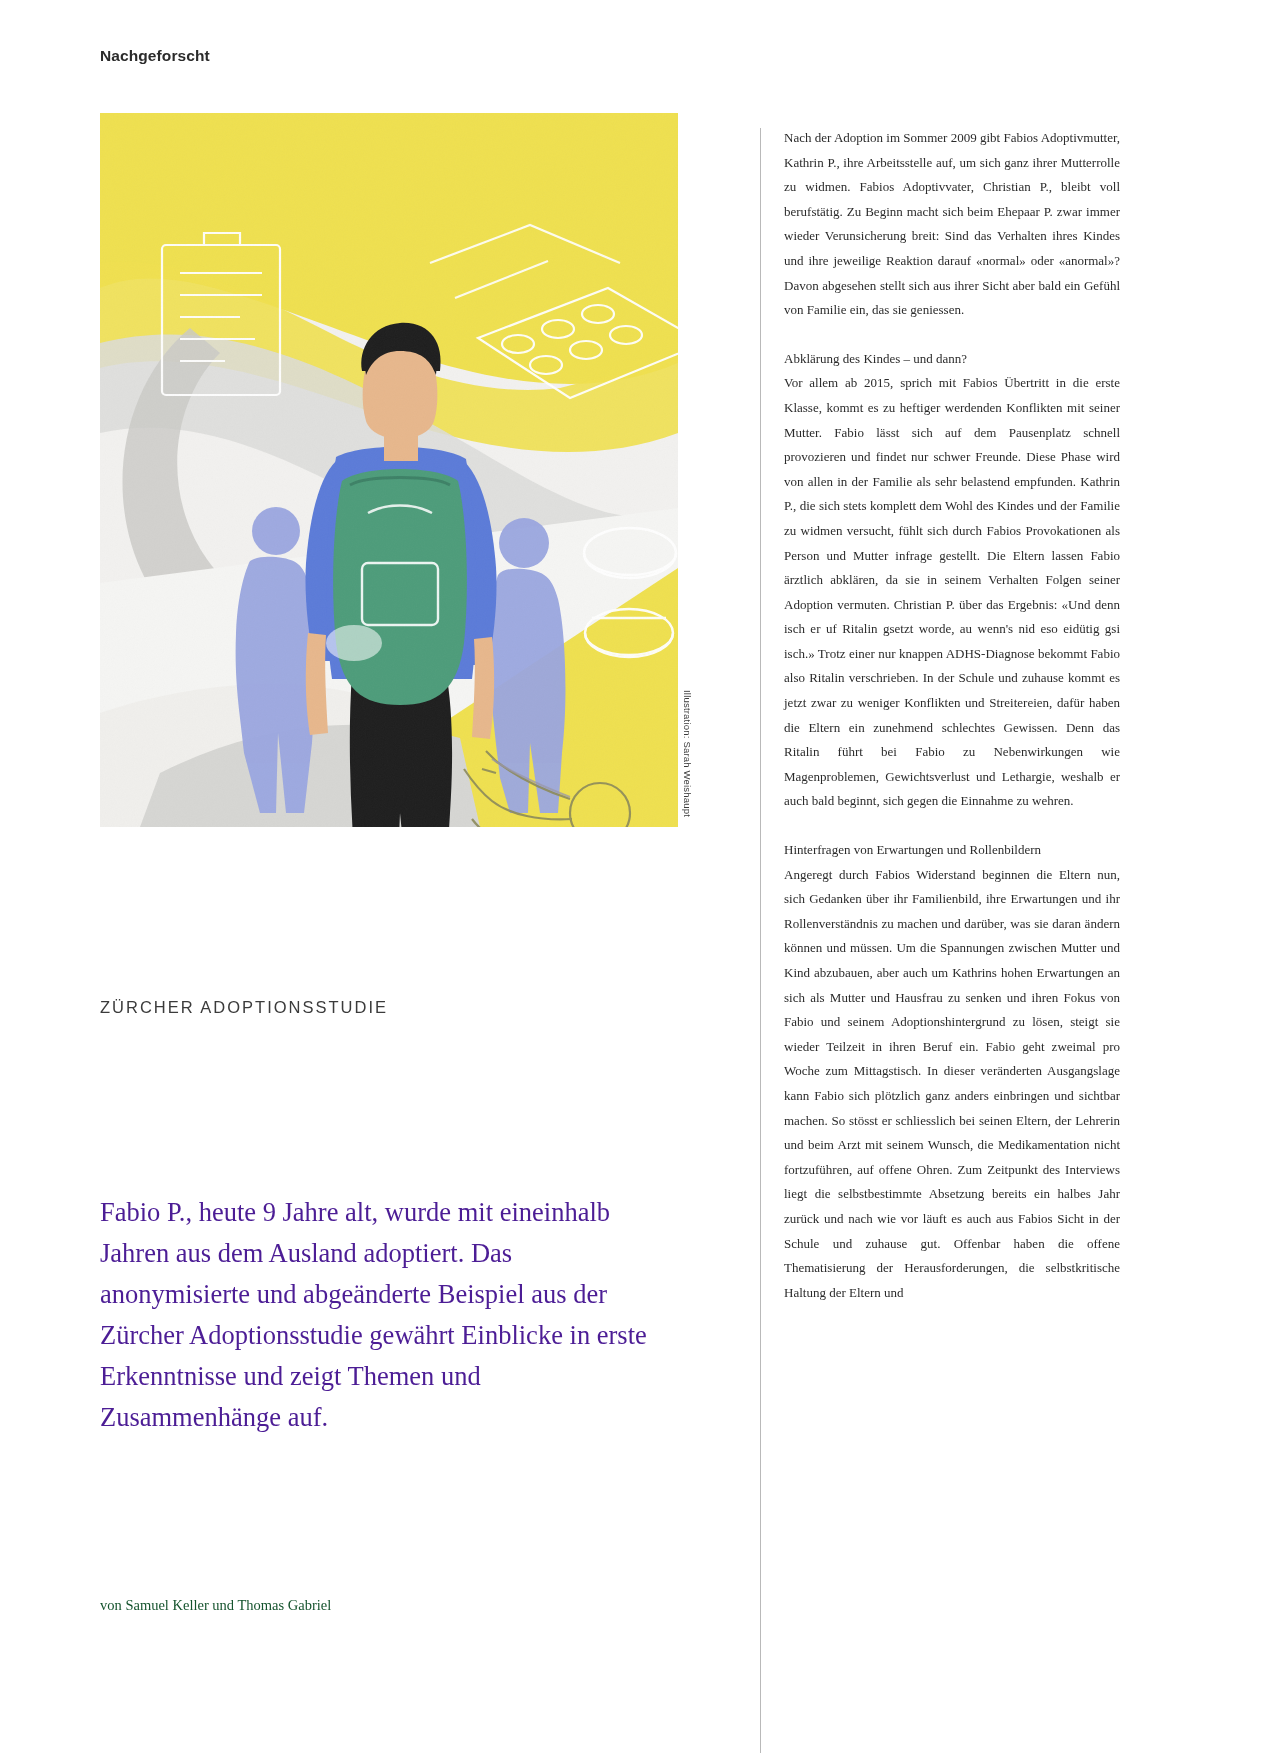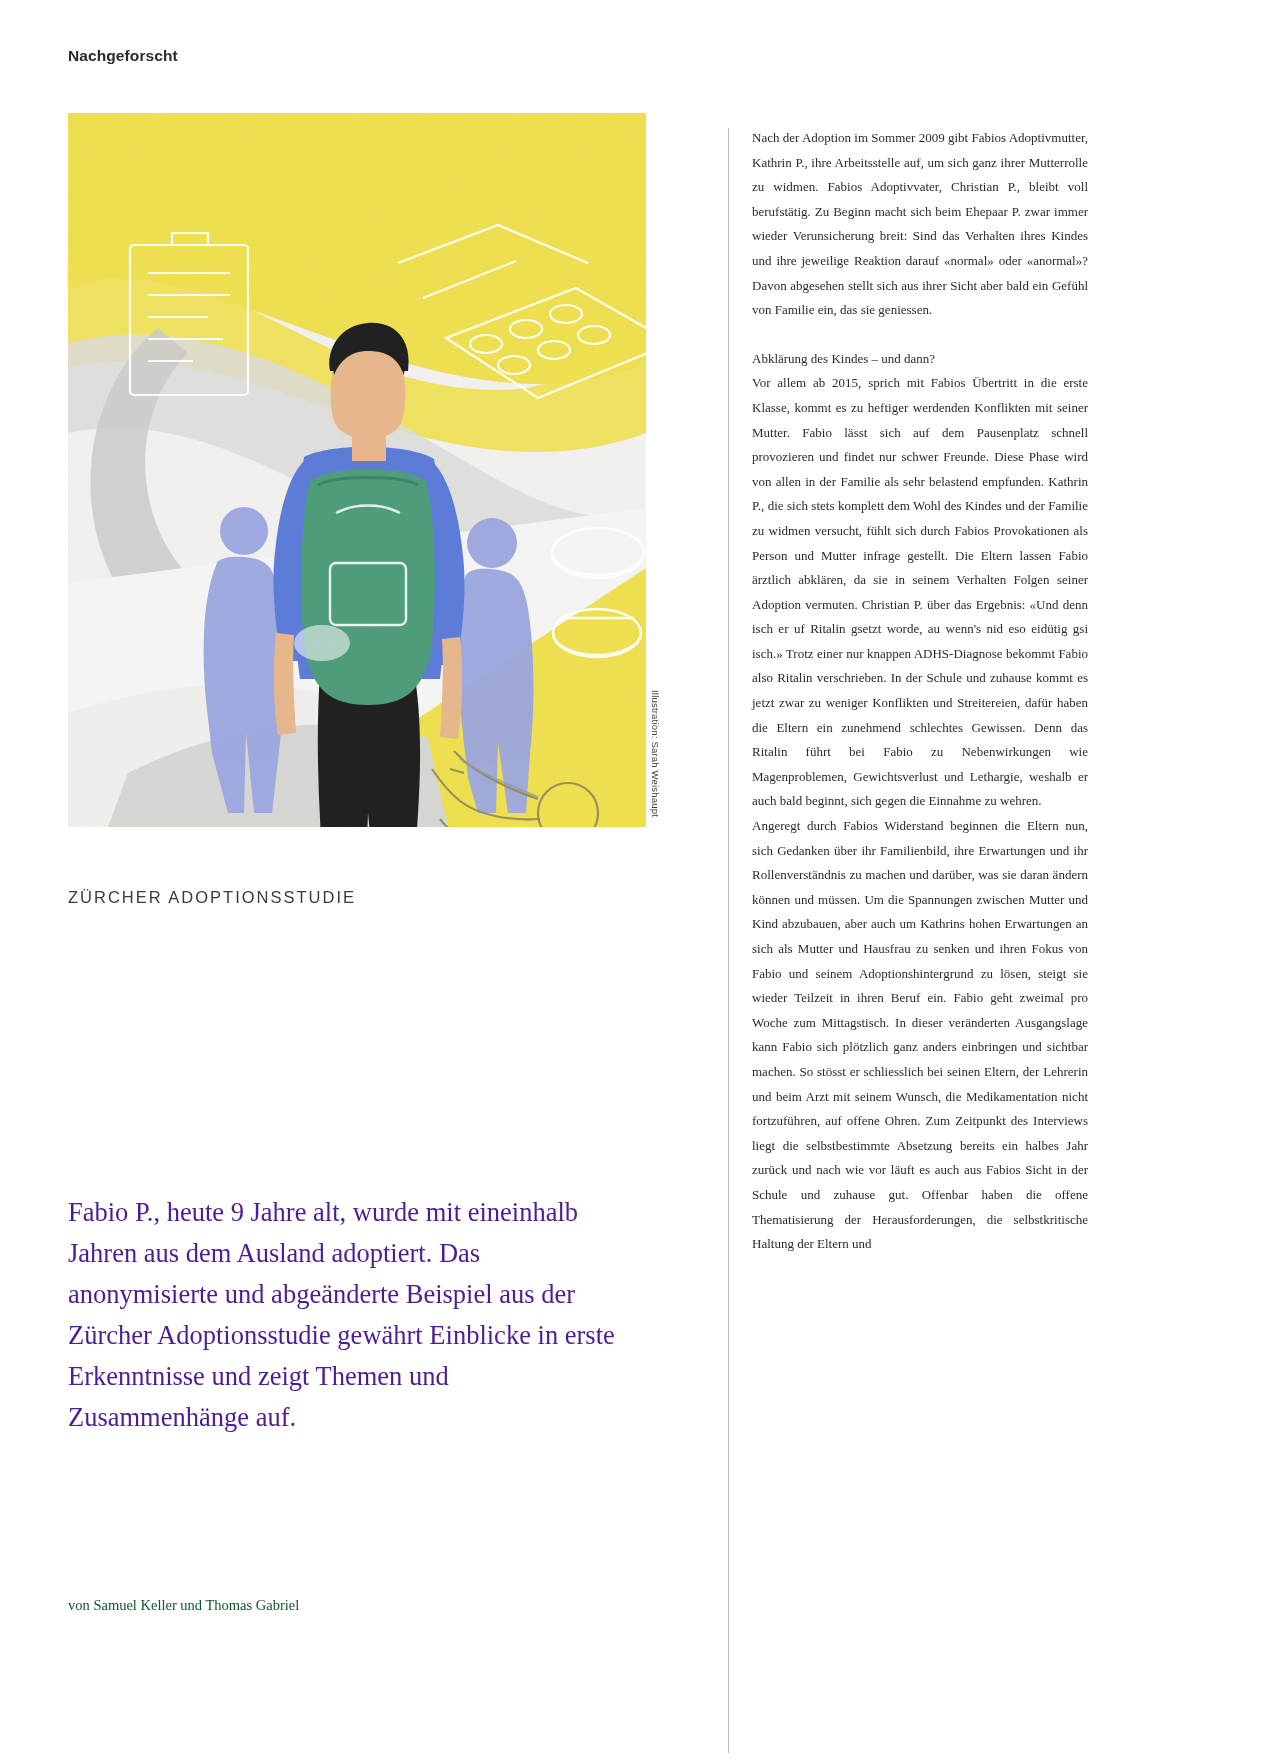--- a/index.html
+++ b/index.html
@@ -13,20 +13,21 @@
     position: relative;
     overflow: hidden;
     font-family: "Liberation Serif", serif;
     color: #2b2b2b;
   }
 
   .page {
     position: absolute;
     inset: 0;
     background: #ffffff;
+    margin-left: 32px;
   }
 
   
   .running-head {
     position: absolute;
     left: 68px;
     top: 47px;
     font-family: "Liberation Sans", sans-serif;
     font-weight: bold;
     font-size: 15.5px;
@@ -58,21 +59,21 @@
     letter-spacing: 0.2px;
     white-space: nowrap;
     transform-origin: left top;
     transform: rotate(90deg) translate(0px, -11px);
   }
 
   
   .kicker {
     position: absolute;
     left: 68px;
-    top: 888px;
+    top: 998px;
     font-family: "Liberation Sans", sans-serif;
     font-size: 16.5px;
     letter-spacing: 2.0px;
     color: #3b3b3b;
     text-transform: uppercase;
   }
 
   .headline {
     position: absolute;
     left: 66px;
@@ -271,16 +272,17 @@
   <div class="kicker">ZÜRCHER ADOPTIONSSTUDIE</div>
   <div class="lead">Fabio P., heute 9 Jahre alt, wurde mit eineinhalb Jahren aus dem Ausland adoptiert. Das anonymisierte und abgeänderte Beispiel aus der Zürcher Adoptionsstudie gewährt Einblicke in erste Erkenntnisse und zeigt Themen und Zusammenhänge auf.</div>
   <div class="byline">von Samuel Keller und Thomas Gabriel</div>
 
   <div class="rule"></div>
 
   <div class="col-right">
     <p>Nach der Adoption im Sommer 2009 gibt Fabios Adoptivmutter, Kathrin P., ihre Arbeitsstelle auf, um sich ganz ihrer Mutterrolle zu widmen. Fabios Adoptivvater, Christian P., bleibt voll berufstätig. Zu Beginn macht sich beim Ehepaar P. zwar immer wieder Verunsicherung breit: Sind das Verhalten ihres Kindes und ihre jeweilige Reaktion darauf «normal» oder «anormal»? Davon abgesehen stellt sich aus ihrer Sicht aber bald ein Gefühl von Familie ein, das sie geniessen.</p>
     <p class="subhead">Abklärung des Kindes – und dann?</p>
     <p>Vor allem ab 2015, sprich mit Fabios Übertritt in die erste Klasse, kommt es zu heftiger werdenden Konflikten mit seiner Mutter. Fabio lässt sich auf dem Pausenplatz schnell provozieren und findet nur schwer Freunde. Diese Phase wird von allen in der Familie als sehr belastend empfunden. Kathrin P., die sich stets komplett dem Wohl des Kindes und der Familie zu widmen versucht, fühlt sich durch Fabios Provokationen als Person und Mutter infrage gestellt. Die Eltern lassen Fabio ärztlich abklären, da sie in seinem Verhalten Folgen seiner Adoption vermuten. Christian P. über das Ergebnis: «Und denn isch er uf Ritalin gsetzt worde, au wenn's nid eso eidütig gsi isch.» Trotz einer nur knappen ADHS-Diagnose bekommt Fabio also Ritalin verschrieben. In der Schule und zuhause kommt es jetzt zwar zu weniger Konflikten und Streitereien, dafür haben die Eltern ein zunehmend schlechtes Gewissen. Denn das Ritalin führt bei Fabio zu Nebenwirkungen wie Magenproblemen, Gewichtsverlust und Lethargie, weshalb er auch bald beginnt, sich gegen die Einnahme zu wehren.</p>
+    <p class="subhead">Hinterfragen von Erwartungen und Rollenbildern</p>
     <p>Angeregt durch Fabios Widerstand beginnen die Eltern nun, sich Gedanken über ihr Familienbild, ihre Erwartungen und ihr Rollenverständnis zu machen und darüber, was sie daran ändern können und müssen. Um die Spannungen zwischen Mutter und Kind abzubauen, aber auch um Kathrins hohen Erwartungen an sich als Mutter und Hausfrau zu senken und ihren Fokus von Fabio und seinem Adoptionshintergrund zu lösen, steigt sie wieder Teilzeit in ihren Beruf ein. Fabio geht zweimal pro Woche zum Mittagstisch. In dieser veränderten Ausgangslage kann Fabio sich plötzlich ganz anders einbringen und sichtbar machen. So stösst er schliesslich bei seinen Eltern, der Lehrerin und beim Arzt mit seinem Wunsch, die Medikamentation nicht fortzuführen, auf offene Ohren. Zum Zeitpunkt des Interviews liegt die selbstbestimmte Absetzung bereits ein halbes Jahr zurück und nach wie vor läuft es auch aus Fabios Sicht in der Schule und zuhause gut. Offenbar haben die offene Thematisierung der Herausforderungen, die selbstkritische Haltung der Eltern und</p>
   </div>
 
 </div>
 
 </body></html>

